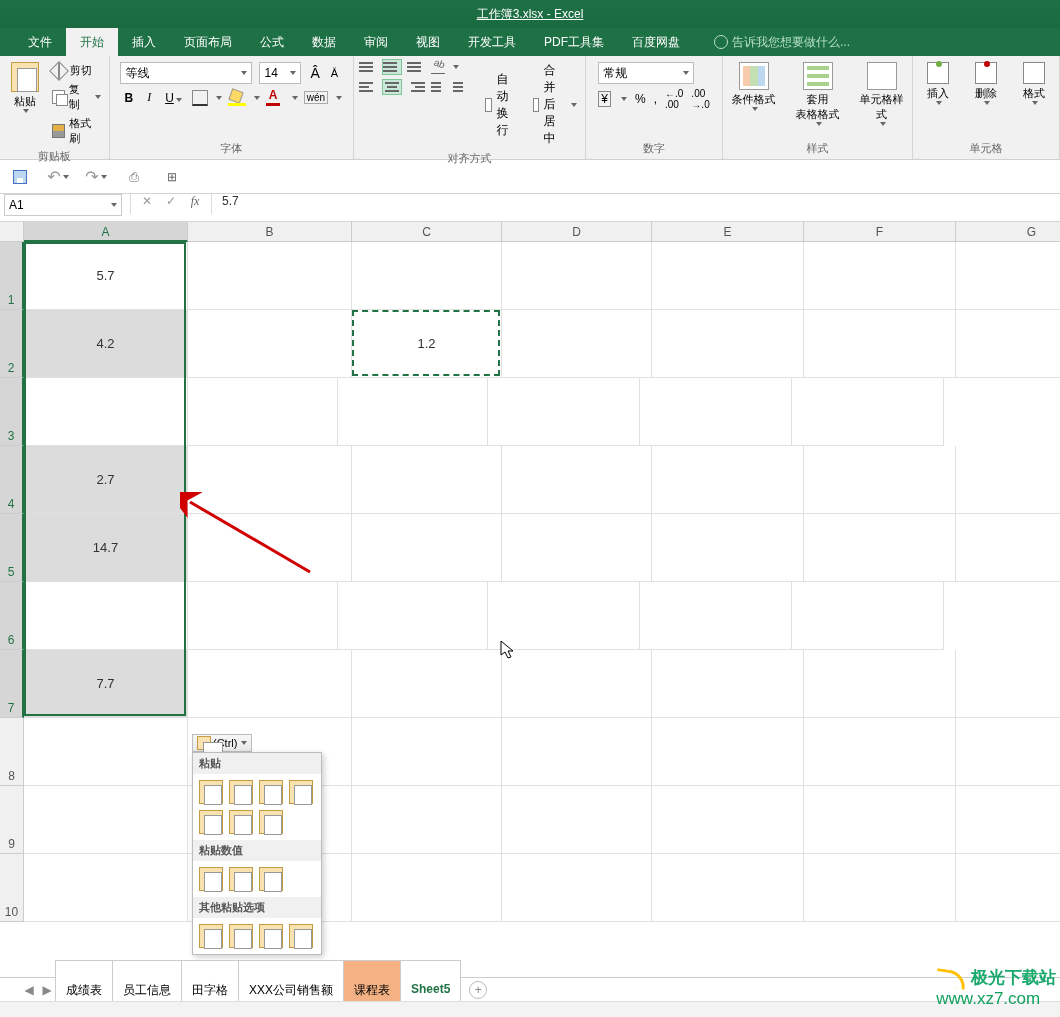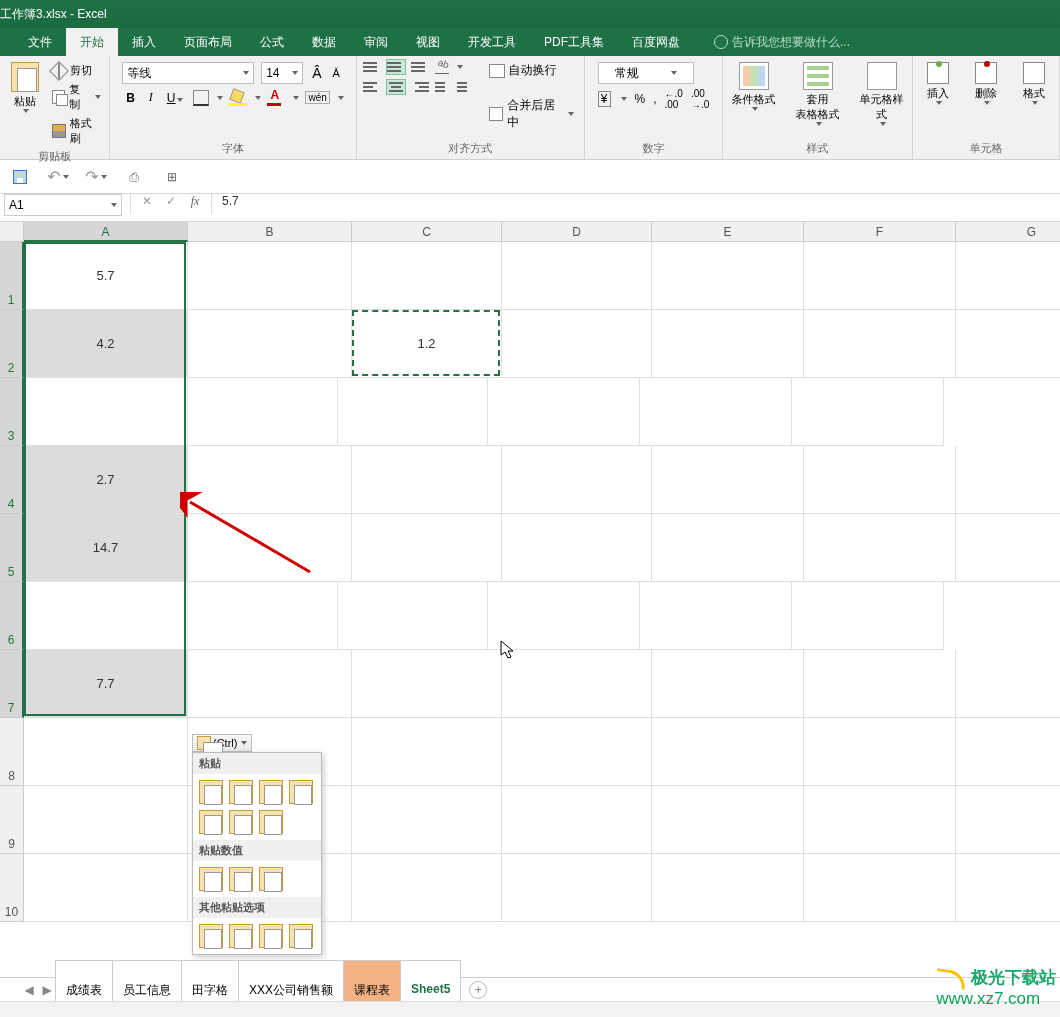--- a/index.html
+++ b/index.html
@@ -1,19 +1,19 @@
 <!DOCTYPE html>
 <html><head>
 <meta charset="utf-8">
 <style>
   * { box-sizing: border-box; margin: 0; padding: 0; }
   body { font-family: "Microsoft YaHei", Arial, sans-serif; font-size: 12px; background: #fff; width: 1060px; height: 1017px; overflow: hidden; position: relative; }
 
   
-  .titlebar { height: 28px; background: linear-gradient(#1e7145, #1a6a3f); color: #fff; display: flex; align-items: center; justify-content: flex-start; font-size: 12px; position: relative; }
+  .titlebar { height: 28px; background: linear-gradient(#1e7145, #1a6a3f); color: #fff; display: flex; align-items: center; justify-content: center; font-size: 12px; position: relative; text-decoration: underline; }
 
   
   .tab-row { height: 28px; background: #1e7145; display: flex; align-items: center; padding-left: 14px; color: #fff; }
   .tab { padding: 0 14px; height: 28px; line-height: 28px; cursor: pointer; font-size: 12px; }
   .tab.active { background: #f1f1f1; color: #217346; }
   .tell-me { margin-left: 20px; display: flex; align-items: center; color: #b7dfc9; font-size: 12px; }
   .bulb { width: 14px; height: 14px; border: 1px solid #b7dfc9; border-radius: 50%; margin-right: 4px; display: inline-block; position: relative; }
 
   
   .ribbon { background: #f1f1f1; height: 104px; border-bottom: 1px solid #d0d0d0; display: flex; }
@@ -57,27 +57,27 @@
 
   
   .align-group { padding-top: 4px; }
   .align-rows { display: flex; flex-direction: column; gap: 6px; }
   .align-row { display: flex; gap: 6px; align-items: center; }
   .align-icon { width: 18px; height: 14px; display: inline-flex; flex-direction: column; justify-content: center; gap: 2px; cursor: pointer; }
   .align-icon span { height: 2px; background: #666; display: block; }
   .align-icon.active { background: #c9e7d6; outline: 1px solid #7dc498; }
   .indent-btn { width: 16px; height: 14px; cursor: pointer; position: relative; }
   .indent-btn::before { content: ''; position: absolute; left: 0; top: 2px; width: 10px; height: 2px; background: #666; box-shadow: 0 4px 0 #666, 0 8px 0 #666; }
-  .wrap-merge { display: flex; flex-direction: column; gap: 14px; margin-left: 8px; }
+  .wrap-merge { display: flex; flex-direction: row; gap: 8px; margin-left: 8px; }
   .wm-btn { display: flex; align-items: center; gap: 4px; font-size: 12px; padding: 2px 4px; cursor: pointer; }
   .wm-icon { width: 16px; height: 14px; border: 1px solid #888; background: #fff; }
 
   
   .num-body { display: flex; flex-direction: column; gap: 4px; padding-top: 4px; }
-  .num-combo { border: 1px solid #bcbcbc; background: #fff; width: 96px; height: 22px; display: flex; align-items: center; justify-content: space-between; padding: 0 16px; }
+  .num-combo { border: 1px solid #bcbcbc; background: #fff; width: 96px; height: 22px; display: flex; align-items: center; justify-content: space-between; padding: 0 4px; }
   .num-row { display: flex; gap: 8px; align-items: center; }
   .num-btn { cursor: pointer; font-size: 12px; display: flex; align-items: center; }
 
   
   .styles-body { display: flex; gap: 12px; padding-top: 4px; }
   .style-item { display: flex; flex-direction: column; align-items: center; width: 52px; cursor: pointer; }
   .style-icon { width: 30px; height: 28px; border: 1px solid #999; background: #fff; position: relative; }
   .style-icon.cond::after { content: ''; position: absolute; left: 3px; top: 3px; width: 22px; height: 20px; background: linear-gradient(90deg, #f8cbad 33%, #c5e0b4 33%, #c5e0b4 66%, #bdd7ee 66%); }
   .style-icon.fmt::after { content: ''; position: absolute; left: 3px; top: 3px; width: 22px; height: 20px; background: repeating-linear-gradient(0deg, #a9d18e 0, #a9d18e 4px, #fff 4px, #fff 8px); }
   .style-label { font-size: 11px; text-align: center; margin-top: 2px; }

